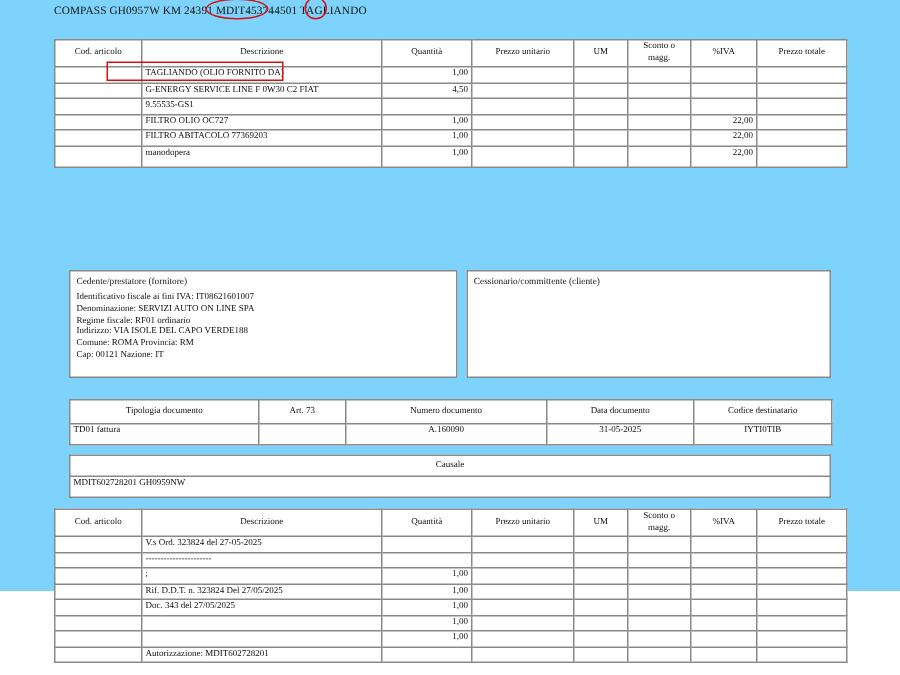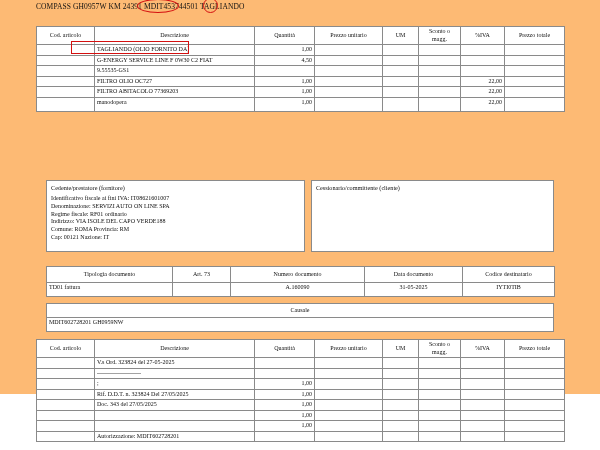--- a/index.html
+++ b/index.html
@@ -12,21 +12,21 @@
     height: 450px;
     overflow: hidden;
     font-family: "Liberation Serif", serif;
     color: #111111;
     position: relative;
   }
   .page {
     position: relative;
     width: 600px;
     height: 394px;
-    background: #fdba74;
+    background: #7dd3fc;
   }
 
   
   .top-line {
     position: absolute;
     left: 36px;
     top: 2px;
     width: 528px;
     font-size: 7.5px;
     letter-spacing: 0.1px;

